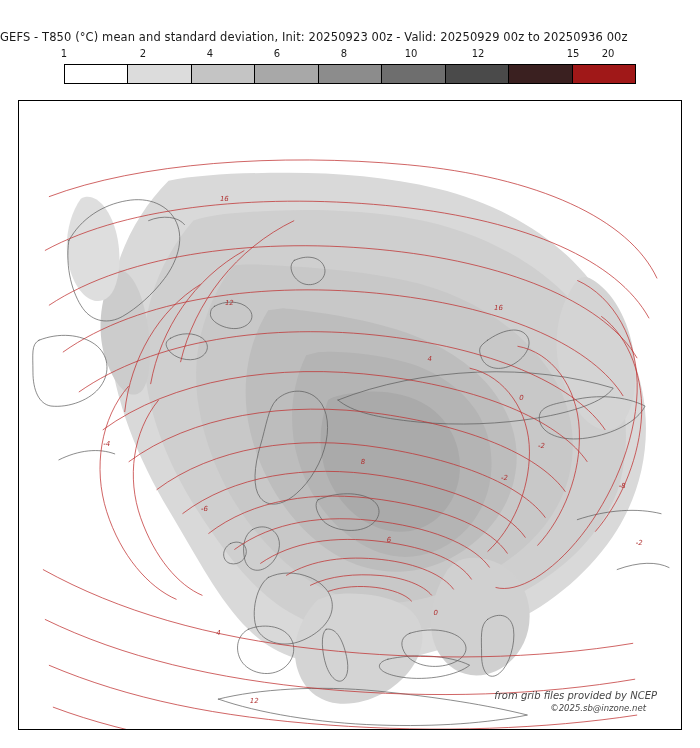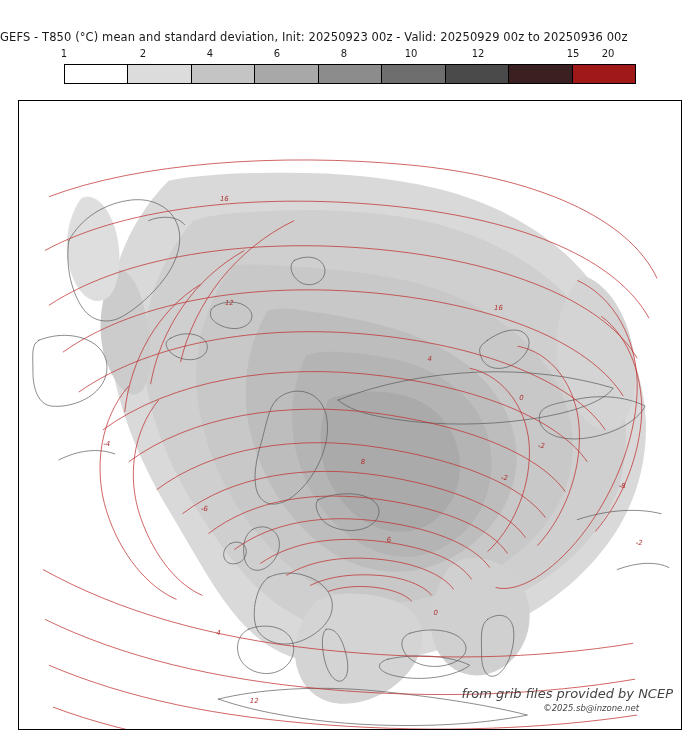--- a/index.html
+++ b/index.html
@@ -86,29 +86,29 @@
     position: absolute;
     left: 0;
     top: 0;
     width: 100%;
     height: 100%;
     display: block;
   }
   
   .credit-1 {
     position: absolute;
-    right: 8px;
+    right: 24px;
     bottom: 28px;
-    font-size: 13px;
+    font-size: 10px;
     color: #444444;
     text-align: right;
   }
   .credit-2 {
     position: absolute;
-    right: 42px;
+    right: 35px;
     bottom: 16px;
     font-size: 8.5px;
     color: #444444;
     text-align: right;
   }
   .clabel {
     font-size: 7px;
     fill: #b03030;
     font-family: "DejaVu Sans", sans-serif;
   }

